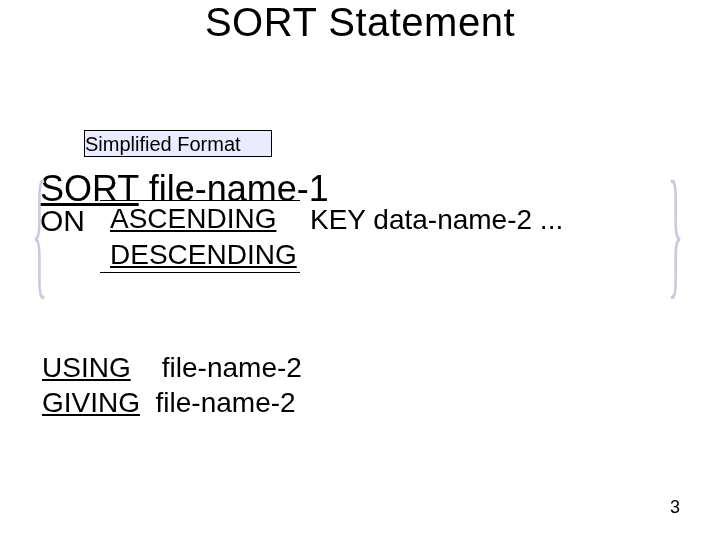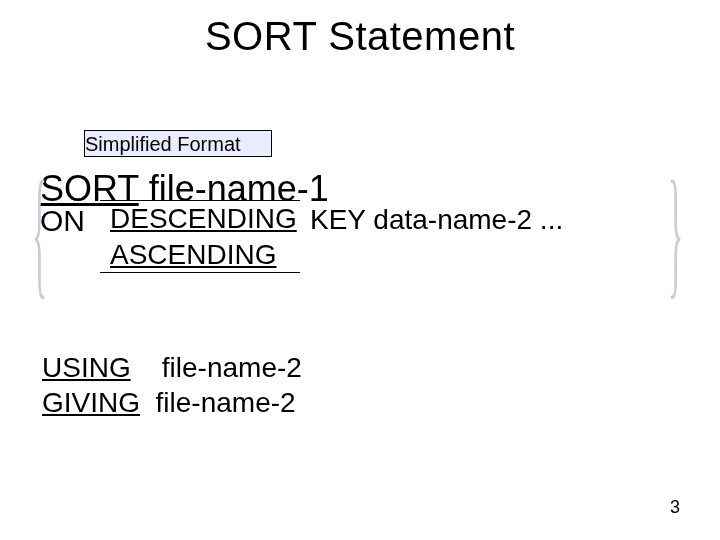--- a/index.html
+++ b/index.html
@@ -9,21 +9,21 @@
     background: #ffffff;
     font-family: Arial, Helvetica, sans-serif;
     position: relative;
     overflow: hidden;
   }
   .title {
     text-align: center;
     font-size: 40px;
     font-weight: 400;
     color: #000;
-    margin-top: 14px;
+    margin-top: 0;
     letter-spacing: 0.5px;
   }
   .format-label {
     position: absolute;
     top: 130px;
     left: 84px;
     width: 188px;
     height: 27px;
     border: 1px solid #000;
     background: #ebebff;
@@ -93,22 +93,22 @@
 
 <h1 class="title">SORT Statement</h1>
 
 <div class="format-label">Simplified Format</div>
 
 <div class="content">
   <div class="row"><span class="underline">SORT</span> <span>file-name-1</span></div>
 </div>
 
 <div class="optbox">
+  <div><span class="underline">ASCENDING</span></div>
   <div><span class="underline">DESCENDING</span></div>
-  <div><span class="underline">ASCENDING</span></div>
 </div>
 
 <div style="position:absolute; top:204px; left:40px; font-size:30px;">ON</div>
 
 <div class="key-text"><span>KEY</span> <span>data-name-2</span> <span>...</span></div>
 
 <div class="using-block">
   <div class="using-row"><span class="underline">USING</span>    <span>file-name-2</span></div>
   <div class="using-row"><span class="underline">GIVING</span>  <span>file-name-2</span></div>
 </div>

